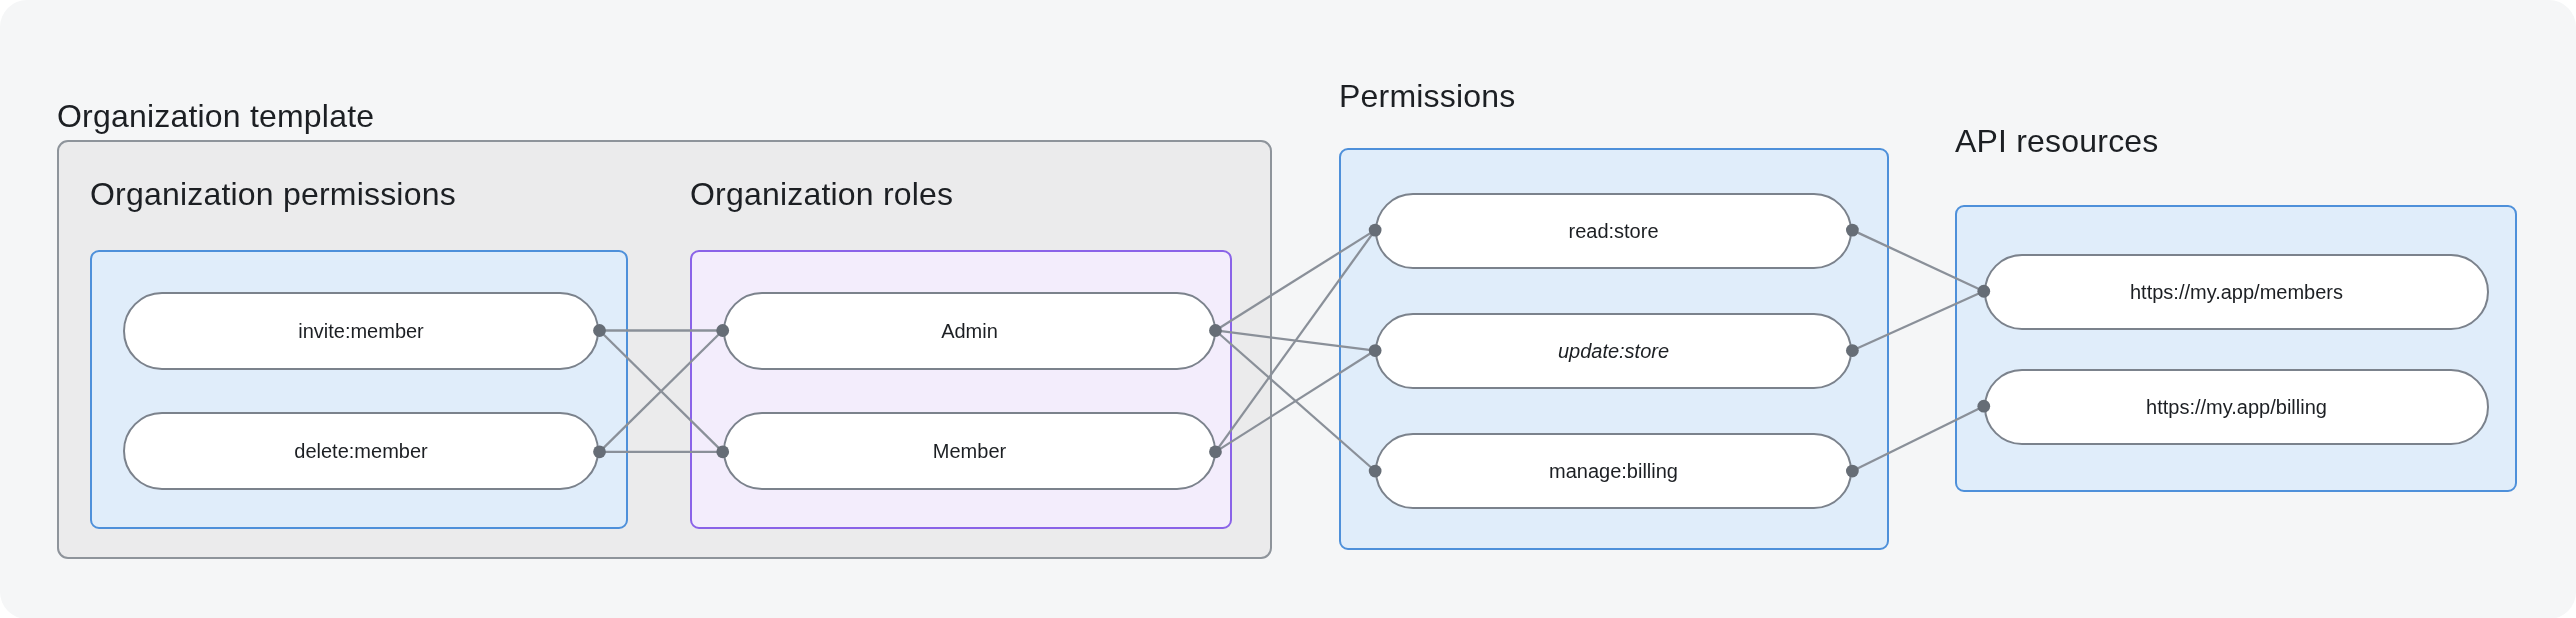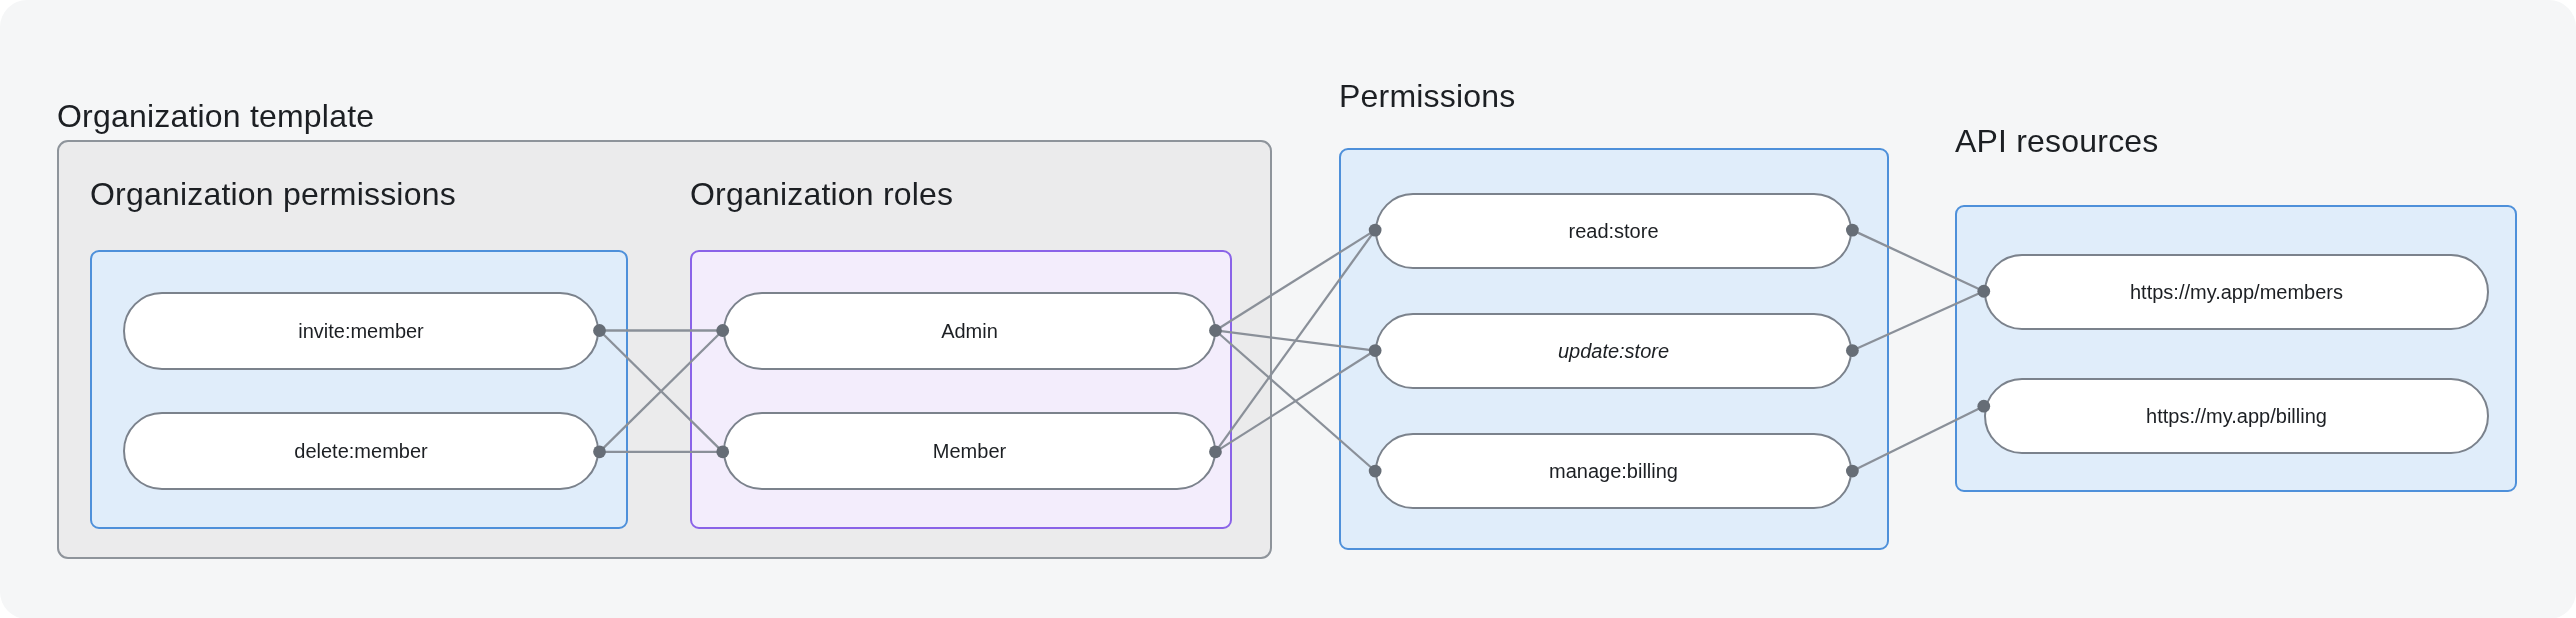--- a/index.html
+++ b/index.html
@@ -96,21 +96,21 @@
   <div class="pill" style="left:123px; top:412px; width:476px; height:78px;">delete:member</div>
 
   <div class="pill" style="left:723px; top:292px; width:493px; height:78px;">Admin</div>
   <div class="pill" style="left:723px; top:412px; width:493px; height:78px;">Member</div>
 
   <div class="pill" style="left:1375px; top:193px; width:477px; height:76px;">read:store</div>
   <div class="pill" style="left:1375px; top:313px; width:477px; height:76px;font-style:italic;">update:store</div>
   <div class="pill" style="left:1375px; top:433px; width:477px; height:76px;">manage:billing</div>
 
   <div class="pill" style="left:1984px; top:254px; width:505px; height:76px;">https://my.app/members</div>
-  <div class="pill" style="left:1984px; top:378px; width:505px; height:76px;">https://my.app/billing</div>
+  <div class="pill" style="left:1984px; top:369px; width:505px; height:76px;">https://my.app/billing</div>
 
   <svg id="edges" viewBox="0 0 2823 678">
       <line x1="657" y1="362" x2="792" y2="362"></line>
       <line x1="657" y1="362" x2="792" y2="495"></line>
       <line x1="657" y1="495" x2="792" y2="362"></line>
       <line x1="657" y1="495" x2="792" y2="495"></line>
       <line x1="1332" y1="362" x2="1507" y2="252"></line>
       <line x1="1332" y1="362" x2="1507" y2="384"></line>
       <line x1="1332" y1="362" x2="1507" y2="516"></line>
       <line x1="1332" y1="495" x2="1507" y2="252"></line>

